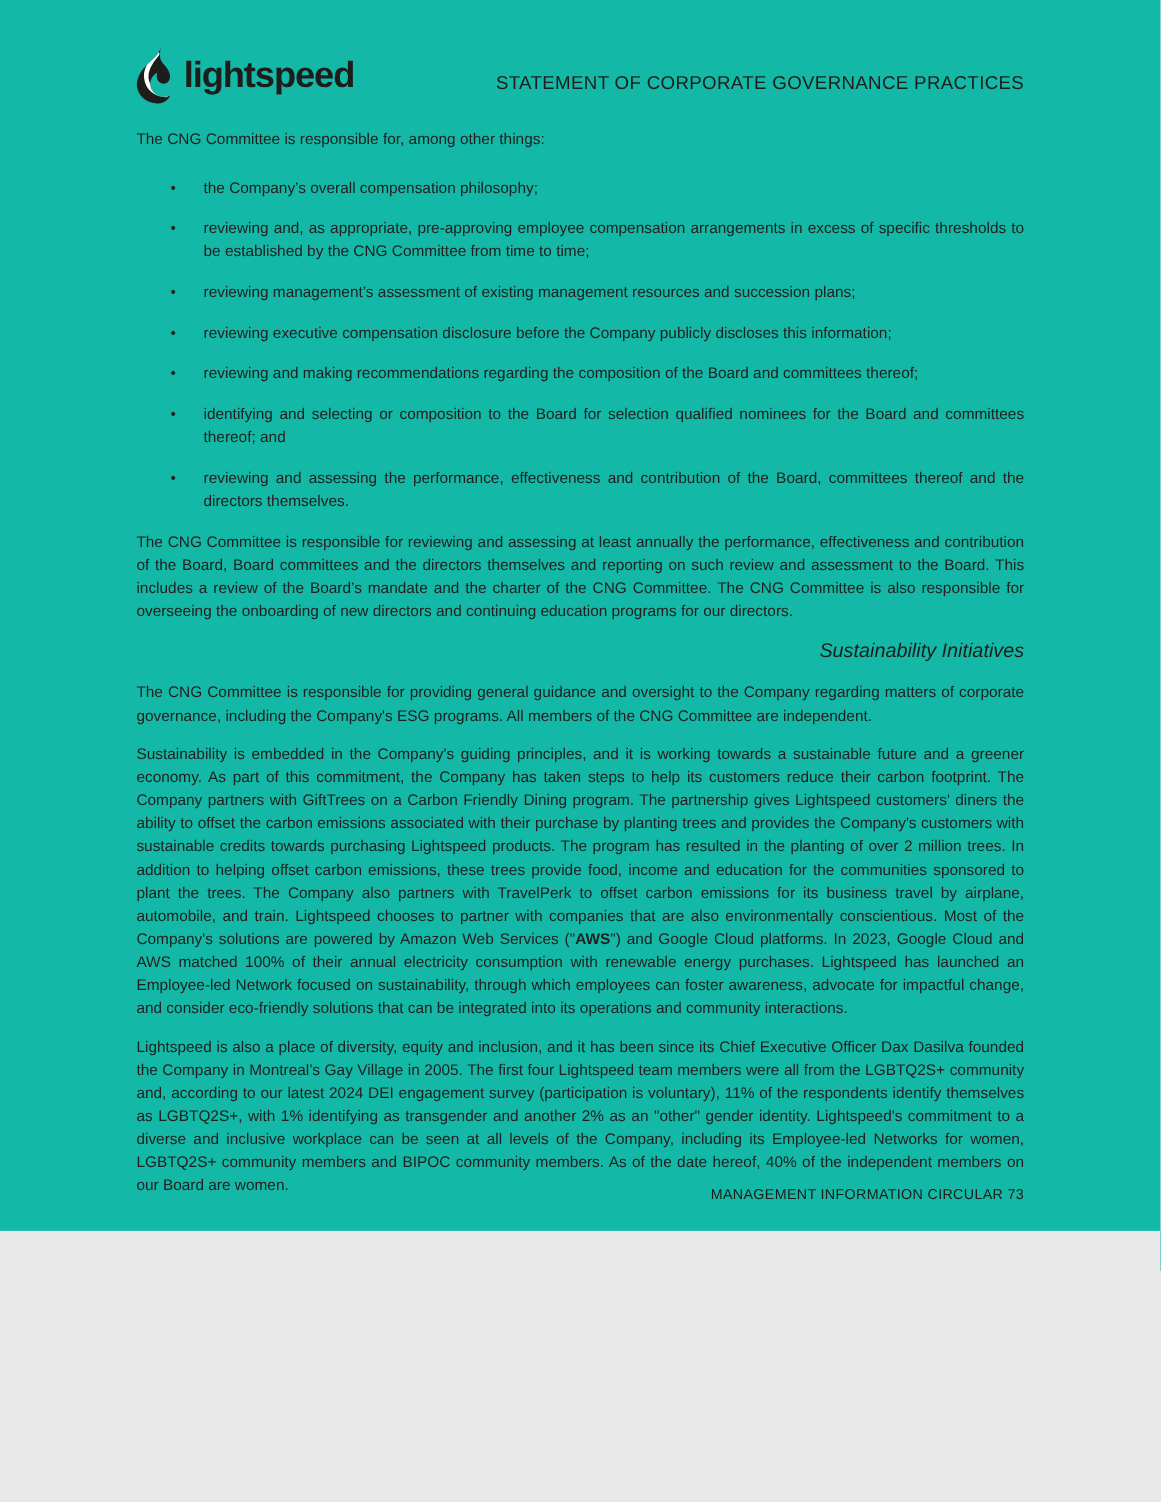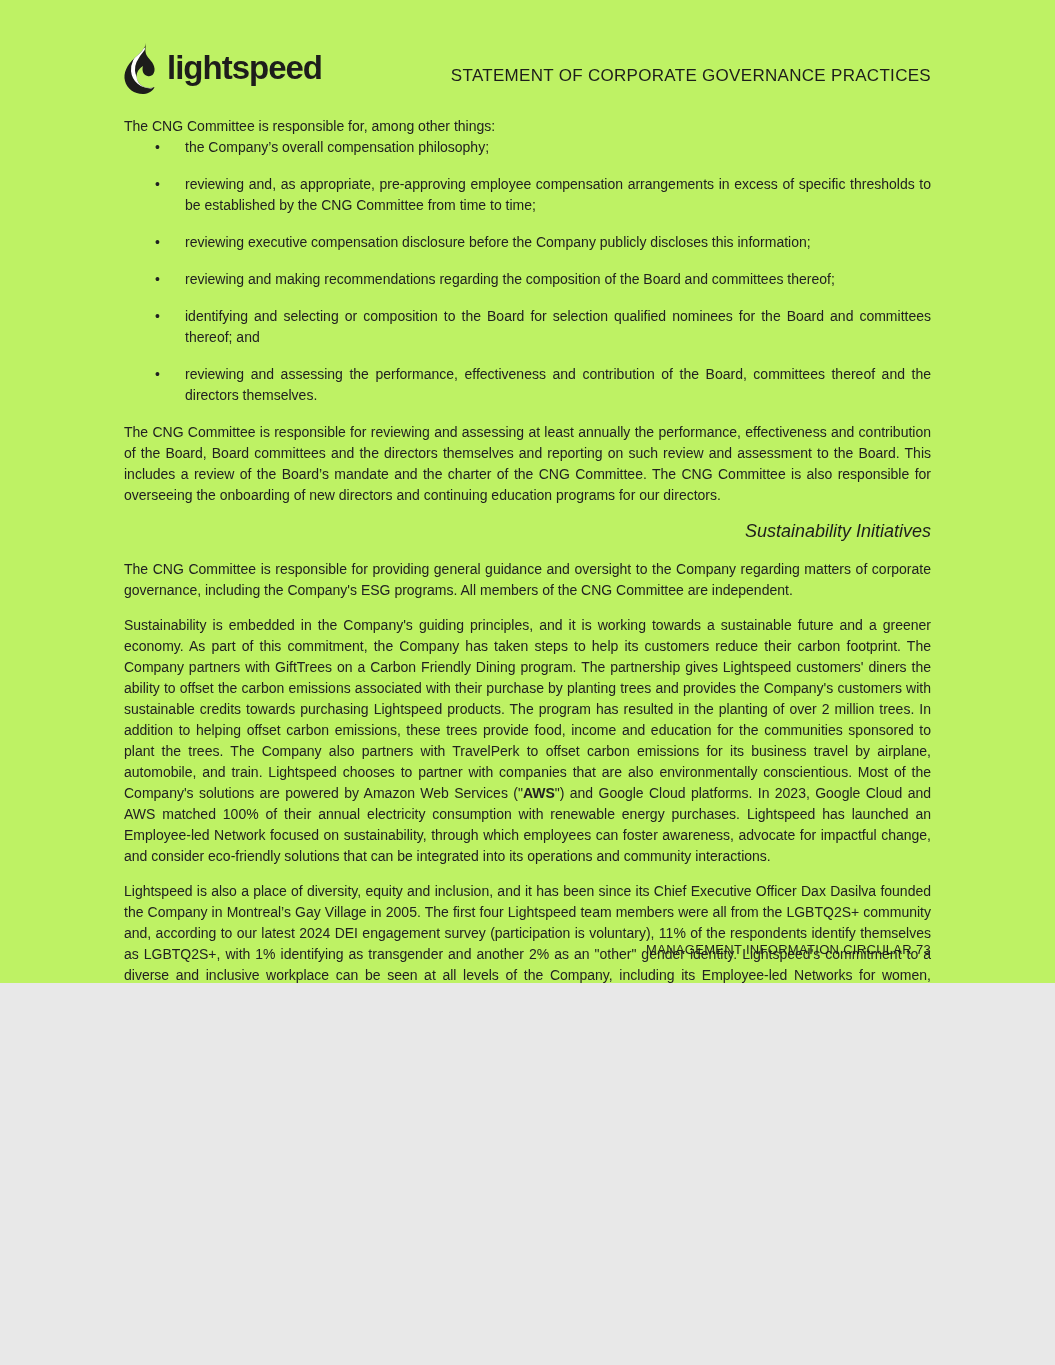--- a/index.html
+++ b/index.html
@@ -1,21 +1,21 @@
 <!DOCTYPE html>
 <html><head>
 <meta charset="utf-8">
 <style>
   * { box-sizing: border-box; }
   html, body { margin: 0; padding: 0; background: #e8e8e8; }
   .page {
     width: 1055px;
-    height: 983px;
+    height: 1119px;
     position: relative;
-    background: #bef264;
+    background: #14b8a6;
     margin: 0 auto;
     font-family: "Liberation Sans", sans-serif;
     color: #212121;
     overflow: hidden;
   }
   .header {
     position: absolute;
     top: 40px;
     left: 118px;
     right: 124px;
@@ -43,21 +43,21 @@
   .content {
     position: absolute;
     top: 116px;
     left: 124px;
     right: 124px;
     font-size: 14px;
     line-height: 21px;
     text-align: justify;
   }
   .content p { margin: 0 0 14px 0; }
-  p.intro { margin-bottom: 0; }
+  p.intro { margin-bottom: 23px; }
   ul.bullets { list-style: none; margin: 0; padding: 0; }
   ul.bullets li {
     position: relative;
     padding-left: 61px;
     margin-bottom: 16px;
   }
   ul.bullets li::before {
     content: "\2022";
     position: absolute;
     left: 31px;
@@ -103,20 +103,21 @@
     </div>
     <div class="header-title">STATEMENT OF CORPORATE GOVERNANCE PRACTICES</div>
   </div>
 
   <div class="content">
     <p class="intro">The CNG Committee is responsible for, among other things:</p>
 
     <ul class="bullets">
       <li>the Company’s overall compensation philosophy;</li>
       <li>reviewing and, as appropriate, pre-approving employee compensation arrangements in excess of specific thresholds to be established by the CNG Committee from time to time;</li>
+      <li>reviewing management’s assessment of existing management resources and succession plans;</li>
       <li>reviewing executive compensation disclosure before the Company publicly discloses this information;</li>
       <li>reviewing and making recommendations regarding the composition of the Board and committees thereof;</li>
       <li>identifying and selecting or composition to the Board for selection qualified nominees for the Board and committees thereof; and</li>
       <li>reviewing and assessing the performance, effectiveness and contribution of the Board, committees thereof and the directors themselves.</li>
     </ul>
 
     <p>The CNG Committee is responsible for reviewing and assessing at least annually the performance, effectiveness and contribution of the Board, Board committees and the directors themselves and reporting on such review and assessment to the Board. This includes a review of the Board’s mandate and the charter of the CNG Committee. The CNG Committee is also responsible for overseeing the onboarding of new directors and continuing education programs for our directors.</p>
 
     <h2 class="section-heading">Sustainability Initiatives</h2>
 

